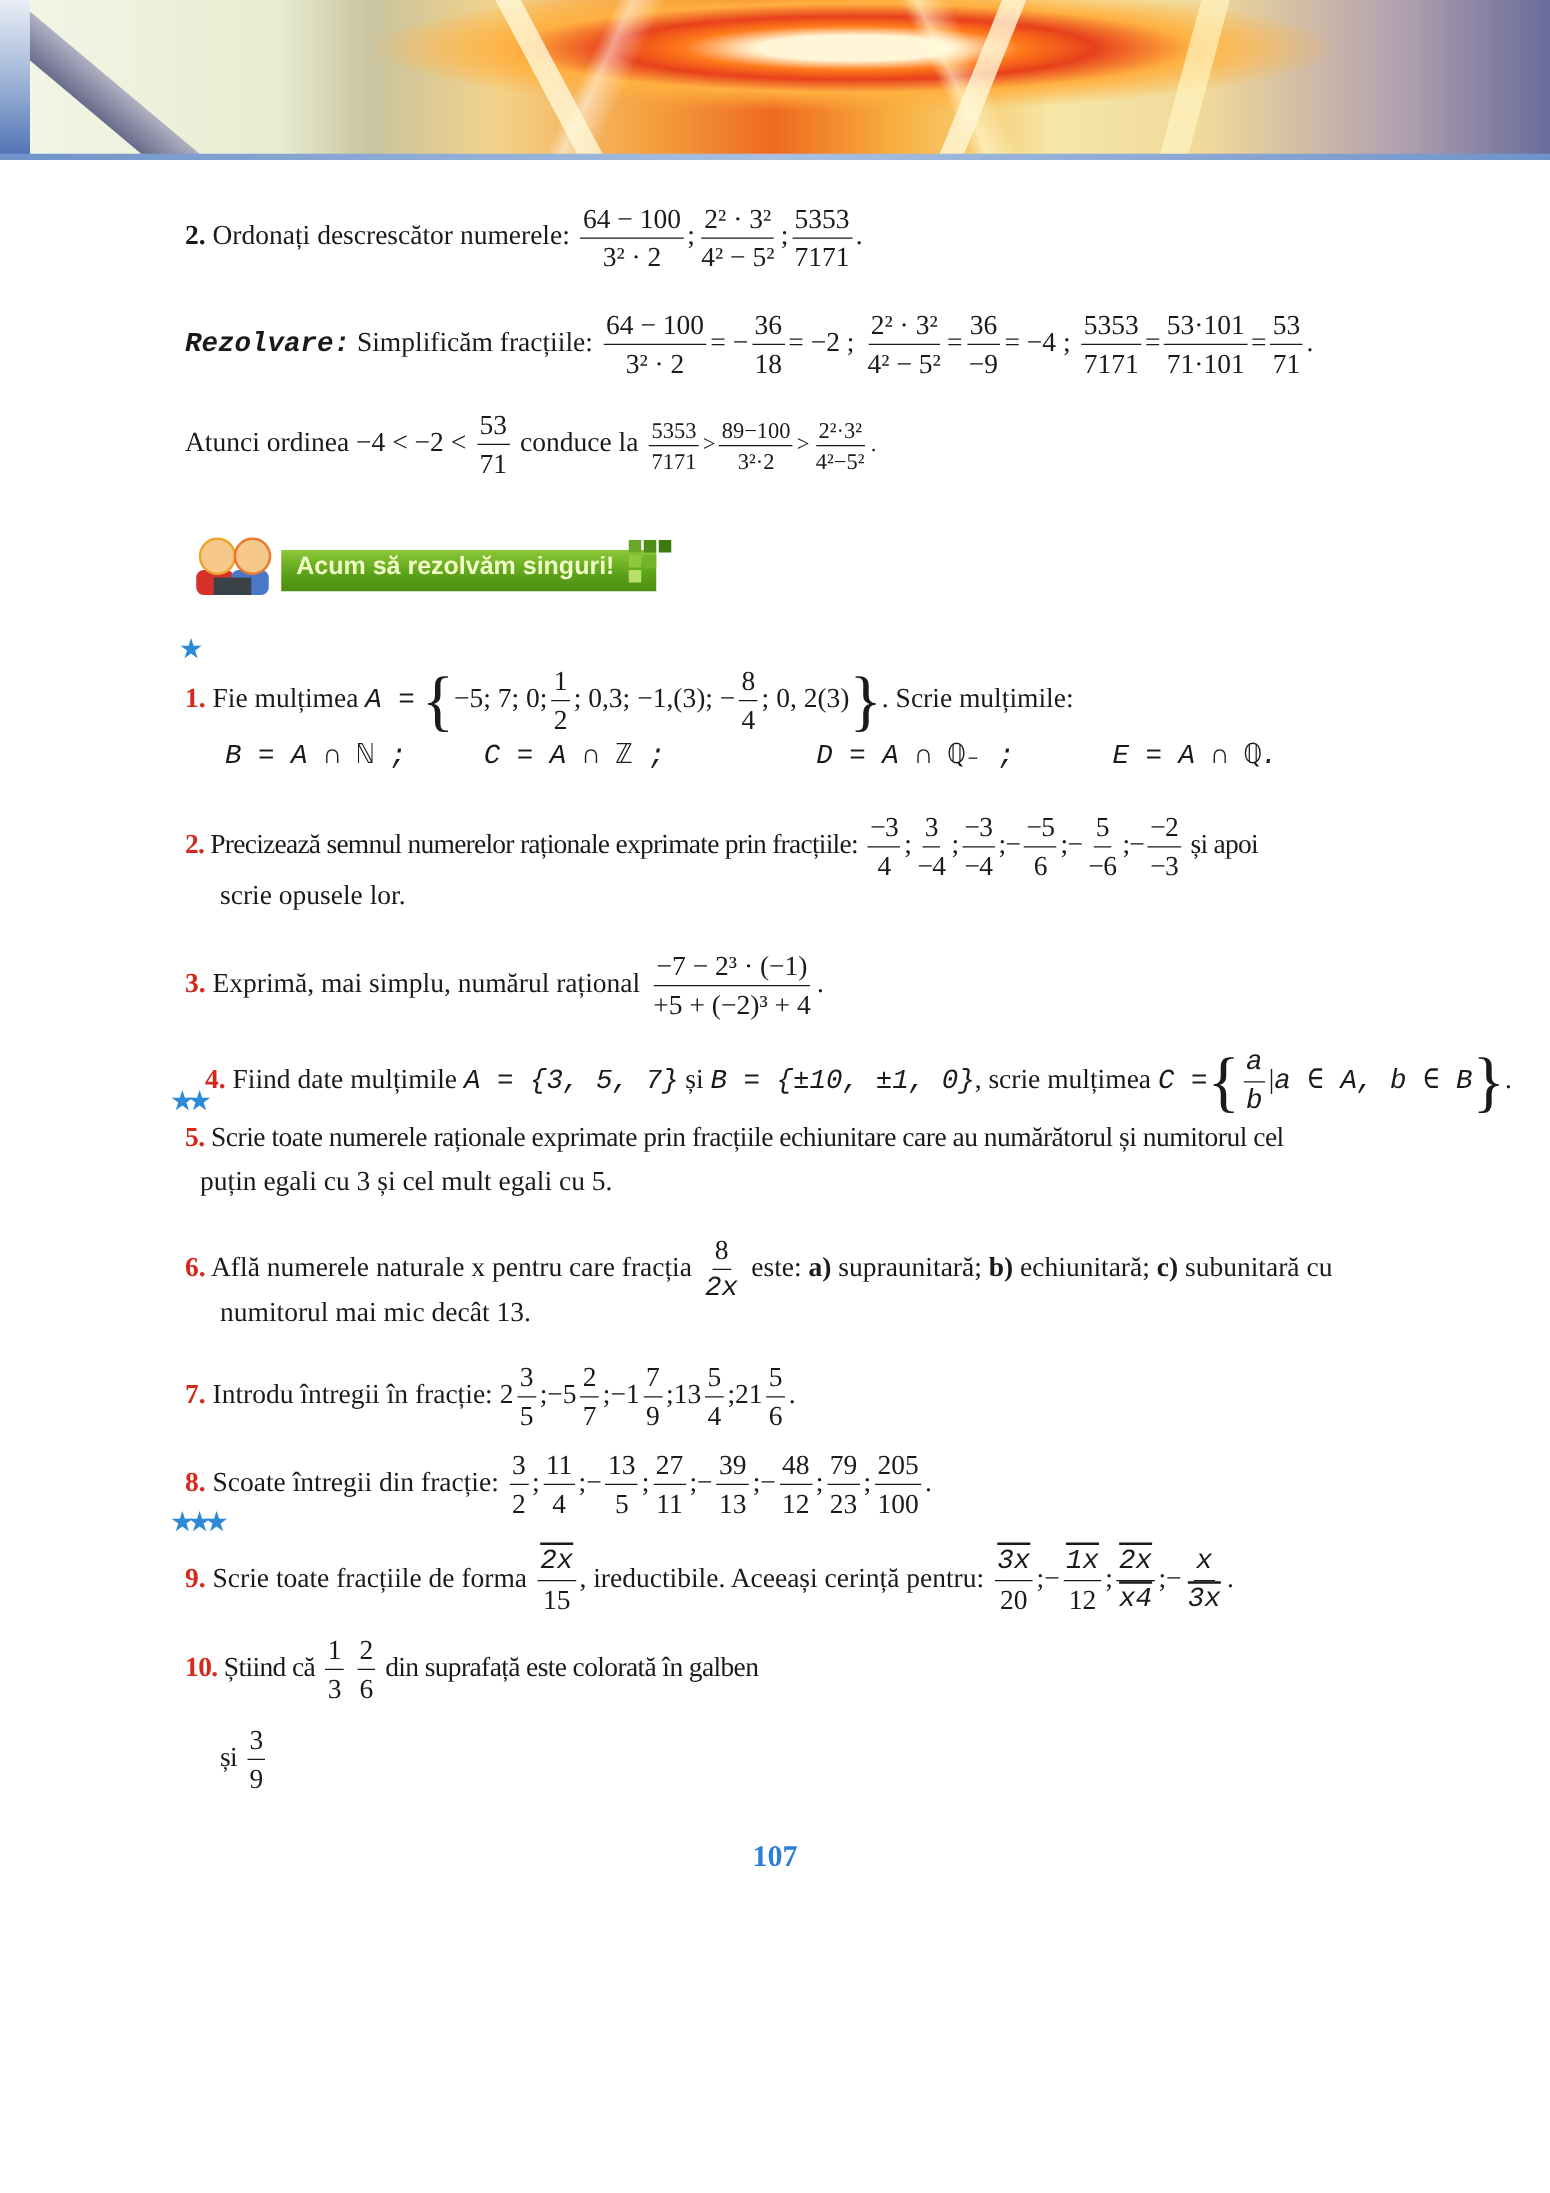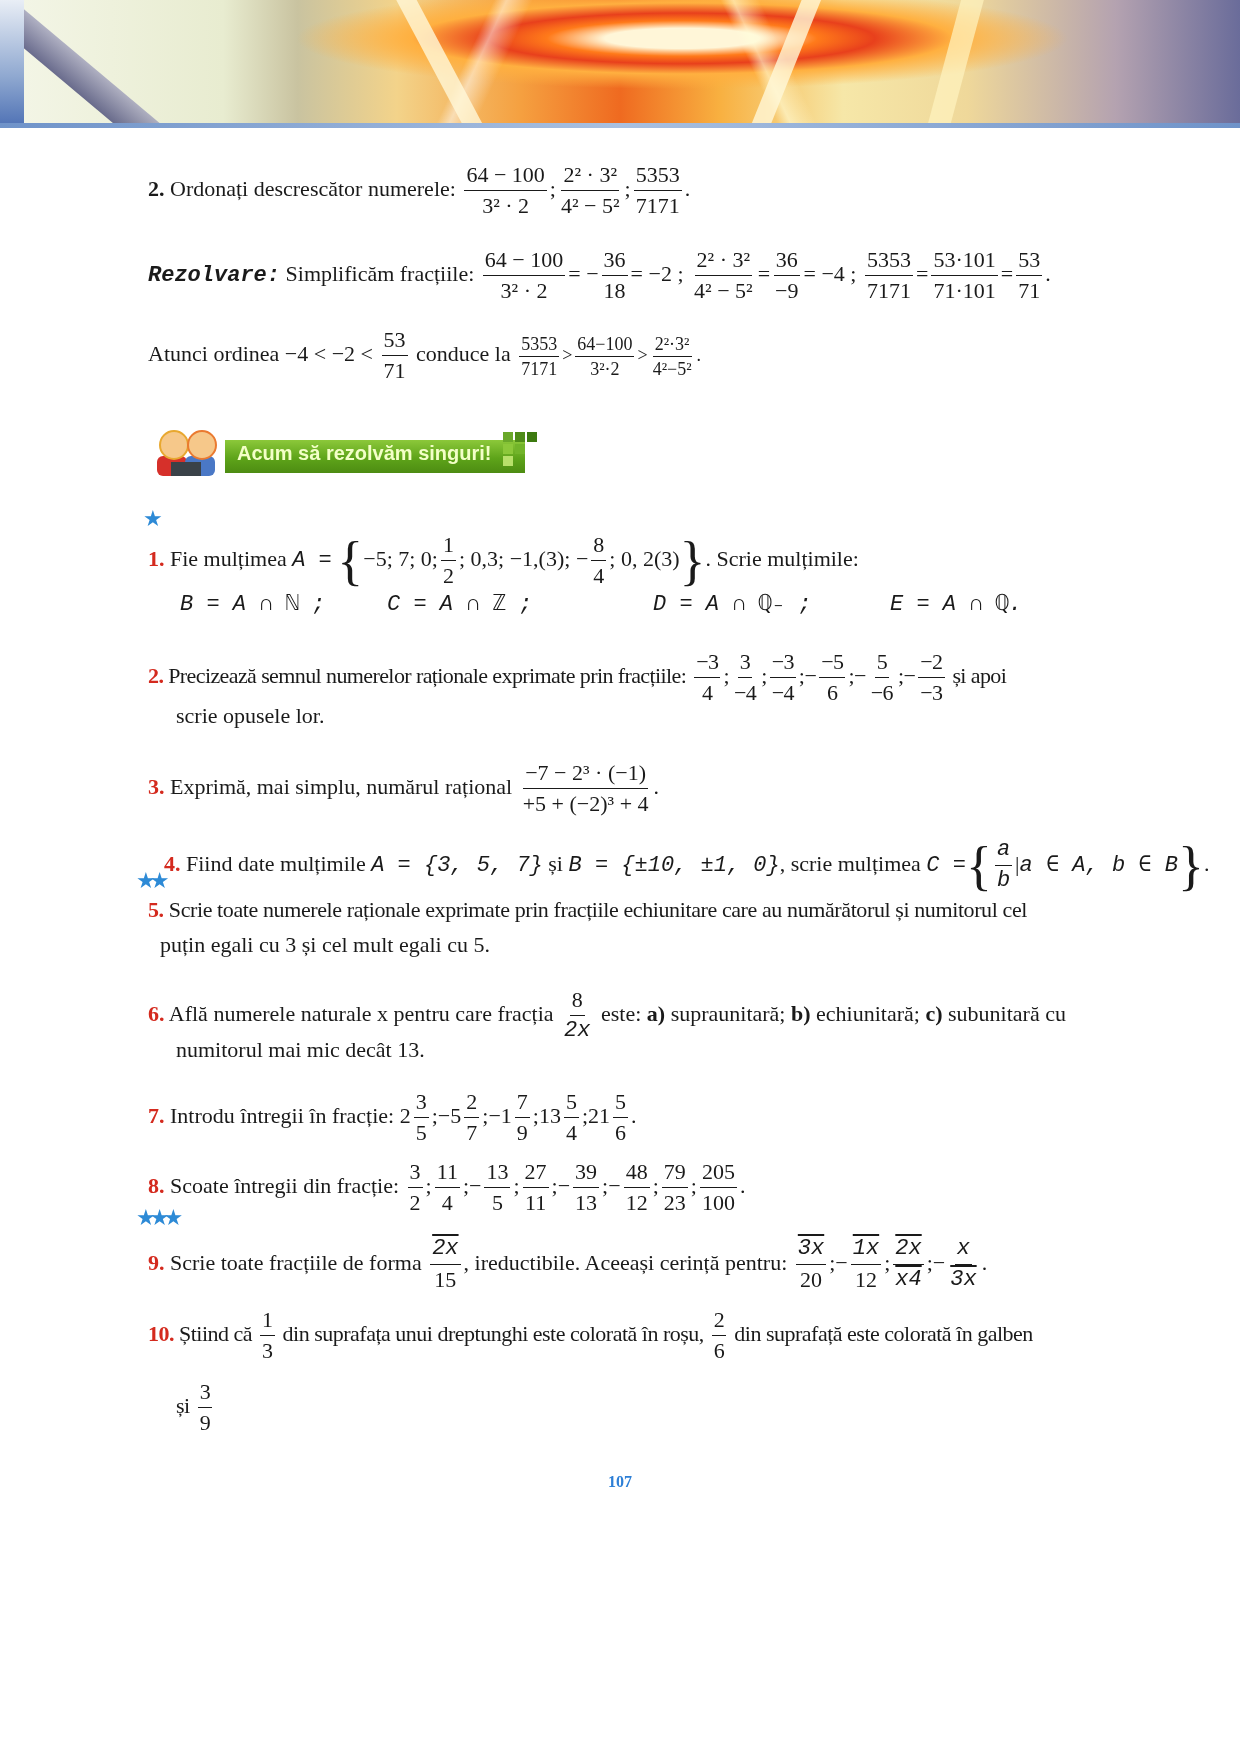--- a/index.html
+++ b/index.html
@@ -37,21 +37,21 @@
   .badge .kid1 { position:absolute; left:4px; top:2px; width:26px; height:26px; border-radius:50%; background:#f6c88a; border:2px solid #e8a830; }
   .badge .kid2 { position:absolute; left:32px; top:2px; width:26px; height:26px; border-radius:50%; background:#f6c88a; border:2px solid #ea7a30; }
   .badge .body1 { position:absolute; left:2px; top:28px; width:30px; height:20px; background:#d6302a; border-radius:6px; }
   .badge .body2 { position:absolute; left:30px; top:28px; width:30px; height:20px; background:#4a78c6; border-radius:6px; }
   .badge .laptop { position:absolute; left:16px; top:34px; width:30px; height:14px; background:#3a4248; }
   .badge .bar { position:absolute; left:70px; top:12px; width:300px; height:33px; background:linear-gradient(180deg,#8cc83a,#5ea41a 55%,#4d8c12); }
   .badge .label { position:absolute; left:82px; top:14px; font-family:"Liberation Sans", sans-serif; font-weight:bold; font-size:20px; color:#f3ffc8; }
   .badge .sq { position:absolute; width:10px; height:10px; }
 
   .star { position:absolute; color:#2d8ad6; font-size:22px; line-height:22px; letter-spacing:-6px; }
-  .pageno { position:absolute; left:0; width:1240px; top:1473px; text-align:center; font-weight:bold; font-size:16px; color:#2d7fd6; }
+  .pageno { position:absolute; left:0; width:1240px; top:1473px; text-align:center; font-weight:bold; font-size:24px; color:#2d7fd6; }
 </style>
 </head>
 <body>
 
 <div class="banner">
   <div class="beam1"></div>
   <div class="beam2"></div>
   <div class="beam3"></div>
   <div class="beam4"></div>
   <div class="bar-left"></div>
@@ -107,21 +107,21 @@
   <span>−4 &lt; −2 &lt;</span>
   <span class="frac">
       <span class="n">53</span>
       <span class="d">71</span>
     </span>
   <span>conduce la</span>
   <span class="sm"><span class="frac">
         <span class="n">5353</span>
         <span class="d">7171</span>
       </span>&gt;<span class="frac">
-        <span class="n">64−100</span>
+        <span class="n">89−100</span>
         <span class="d">3²·2</span>
       </span>&gt;<span class="frac">
         <span class="n">2²·3²</span>
         <span class="d">4²−5²</span>
       </span>.</span>
 </div>
 
 <div class="badge">
   <div class="kids">
     <div class="body1"></div>
@@ -303,21 +303,20 @@
     </span>.
 </div>
 
 <div class="line" style="left:148px; top:1305px; letter-spacing:-0.5px;">
   <span class="num">10.</span>
   <span>Știind că</span>
   <span class="frac">
       <span class="n">1</span>
       <span class="d">3</span>
     </span>
-  <span>din suprafața unui dreptunghi este colorată în roșu,</span>
   <span class="frac">
       <span class="n">2</span>
       <span class="d">6</span>
     </span>
   <span>din suprafață este colorată în galben</span>
 </div>
 <div class="line" style="left:176px; top:1377px; letter-spacing:-0.5px;">
   <span>și</span>
   <span class="frac">
       <span class="n">3</span>

